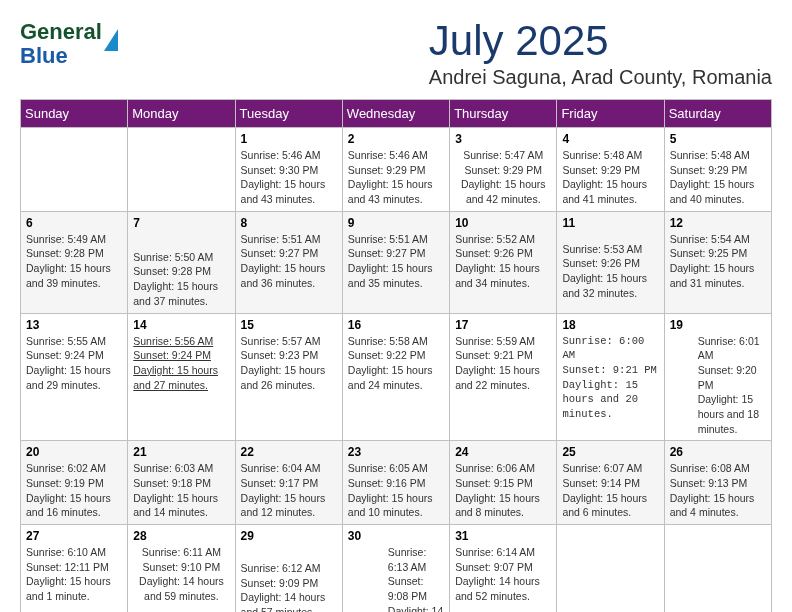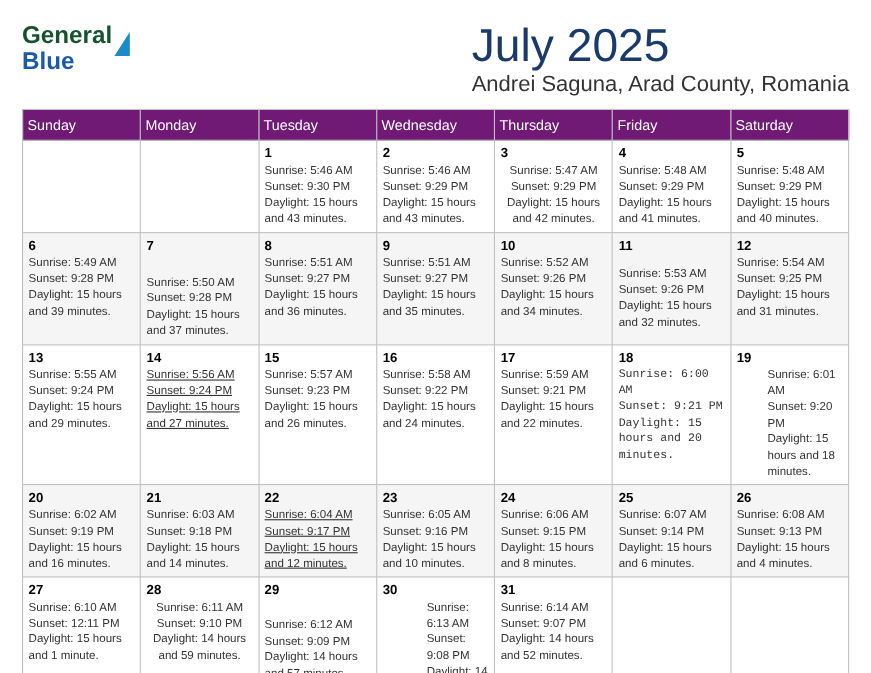--- a/index.html
+++ b/index.html
@@ -253,21 +253,21 @@
 Daylight: 15 hours and 16 minutes.</div>
         </td>
         <td>
           <div class="day-num">21</div>
           <div class="day-info" style="white-space: pre-line;">Sunrise: 6:03 AM
 Sunset: 9:18 PM
 Daylight: 15 hours and 14 minutes.</div>
         </td>
         <td>
           <div class="day-num">22</div>
-          <div class="day-info" style="white-space: pre-line; text-decoration: underline;">Sunrise: 6:04 AM
+          <div class="day-info" style="white-space: pre-line;">Sunrise: 6:04 AM
 Sunset: 9:17 PM
 Daylight: 15 hours and 12 minutes.</div>
         </td>
         <td>
           <div class="day-num">23</div>
           <div class="day-info" style="white-space: pre-line;">Sunrise: 6:05 AM
 Sunset: 9:16 PM
 Daylight: 15 hours and 10 minutes.</div>
         </td>
         <td>

